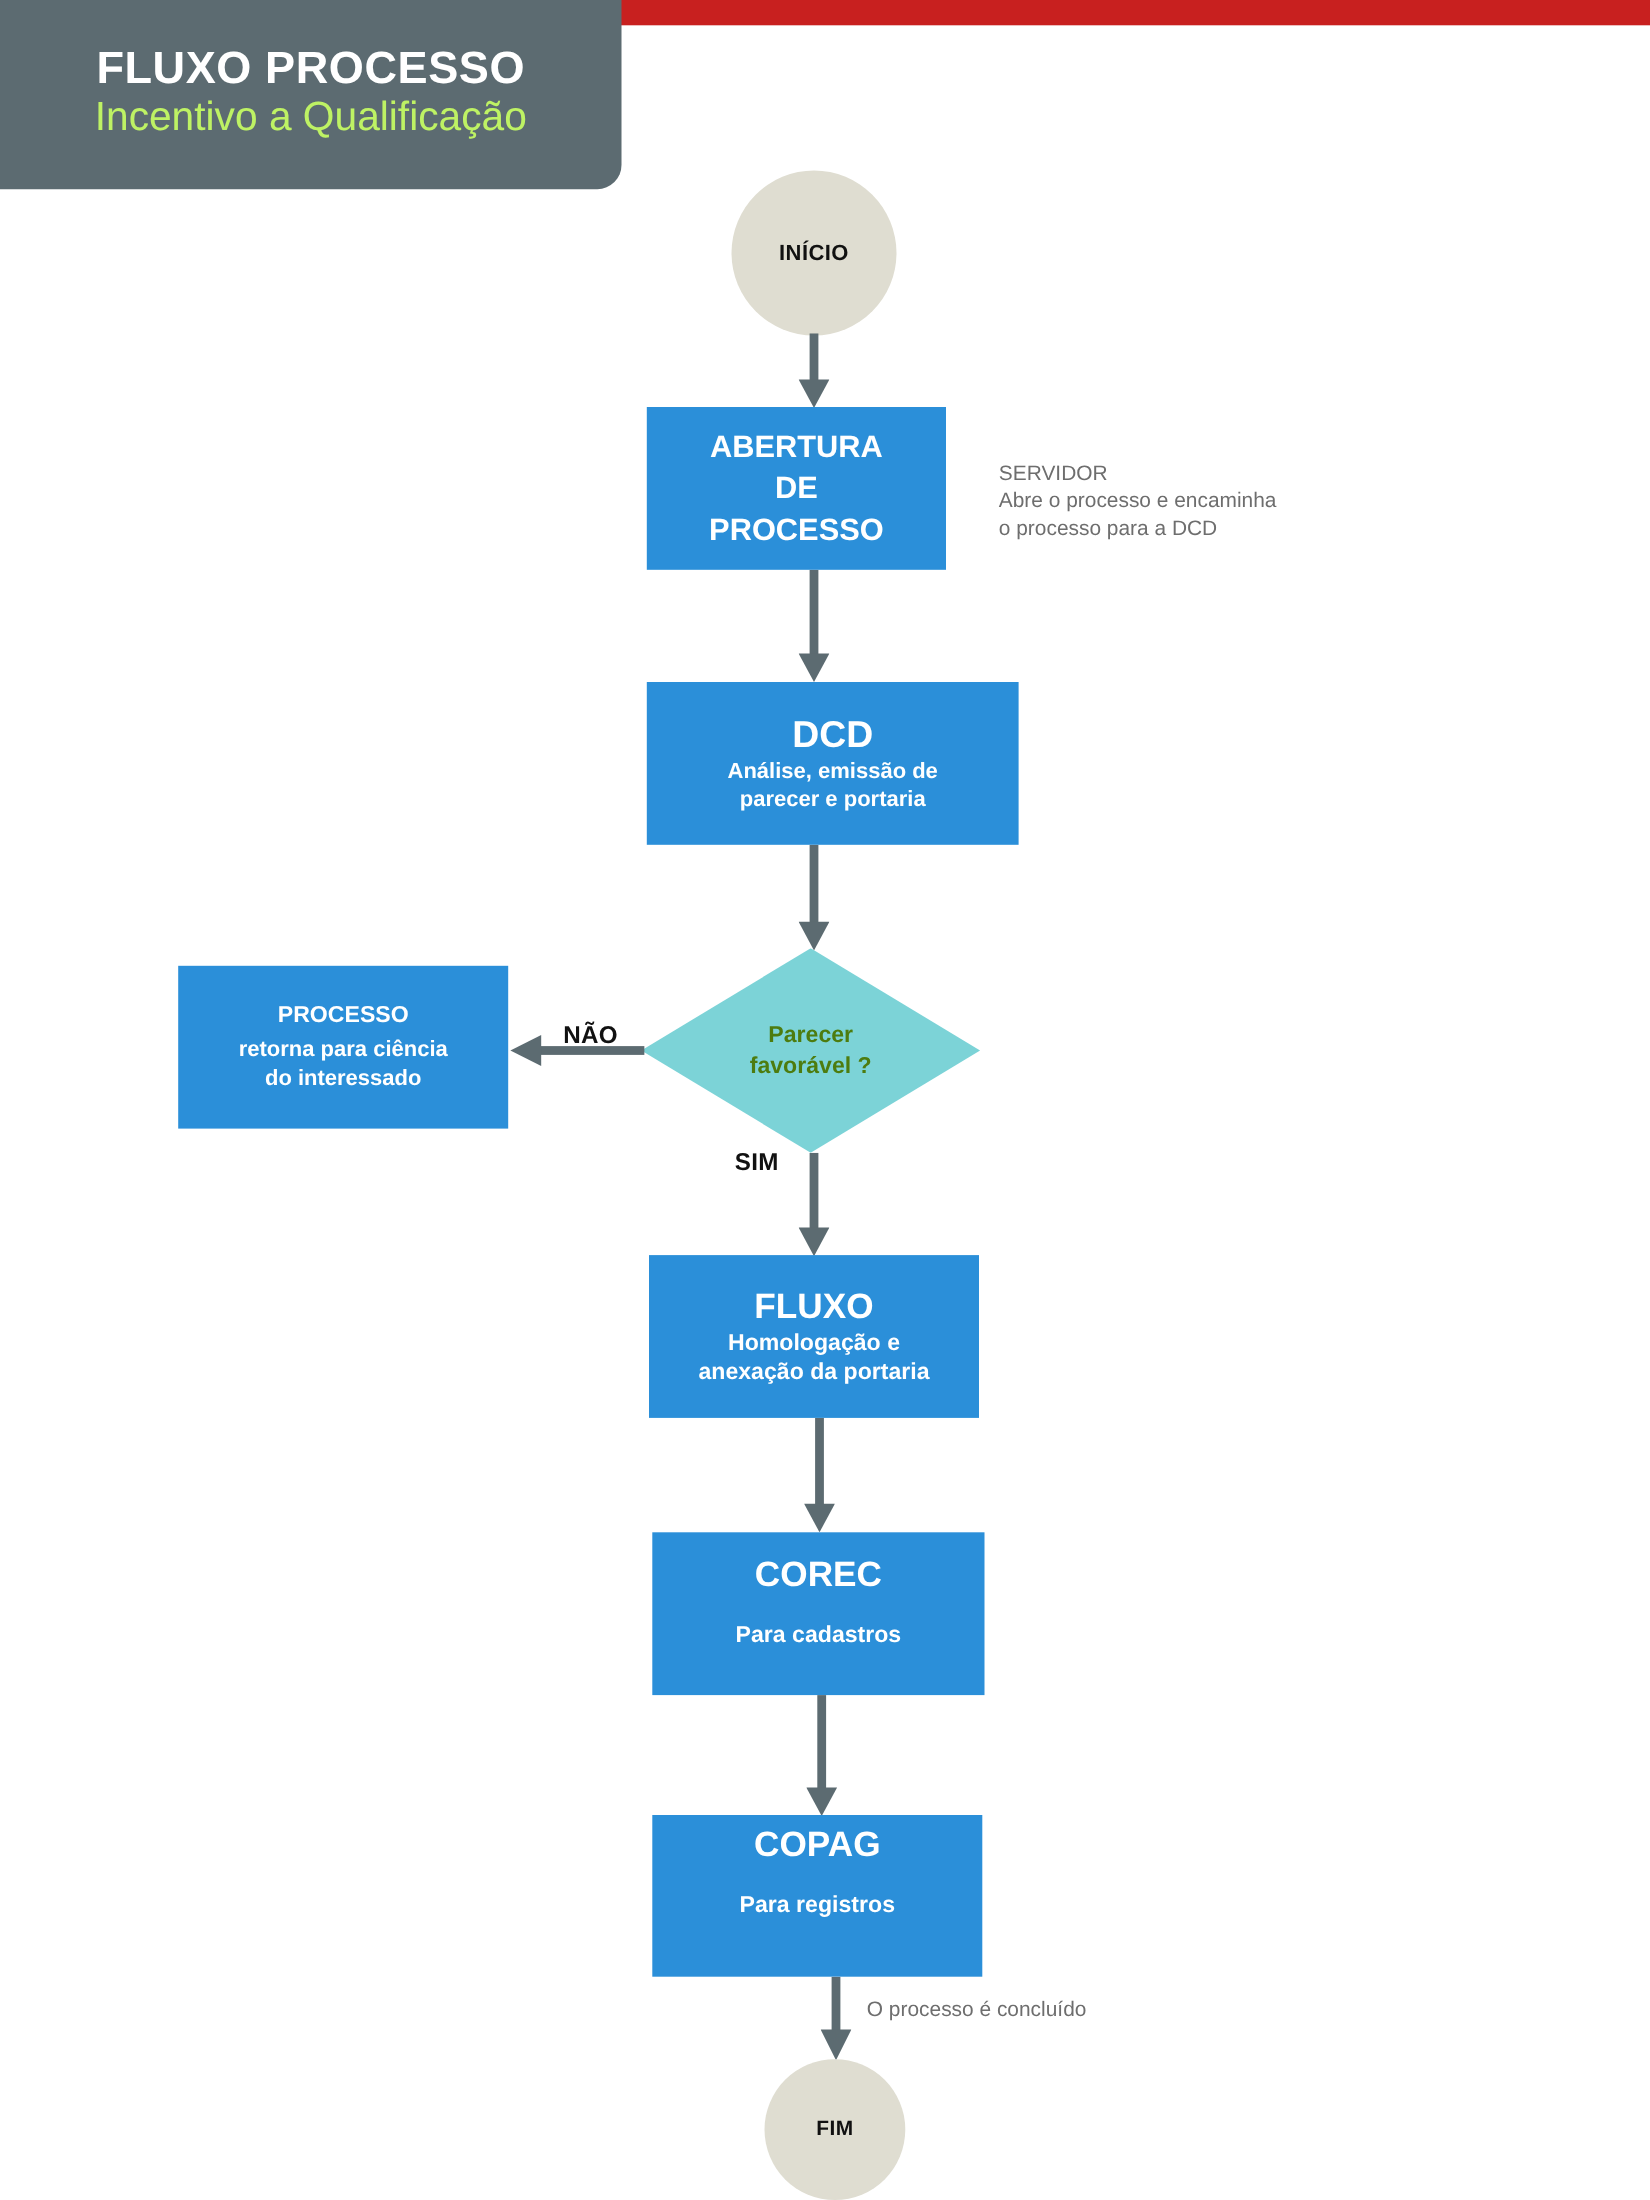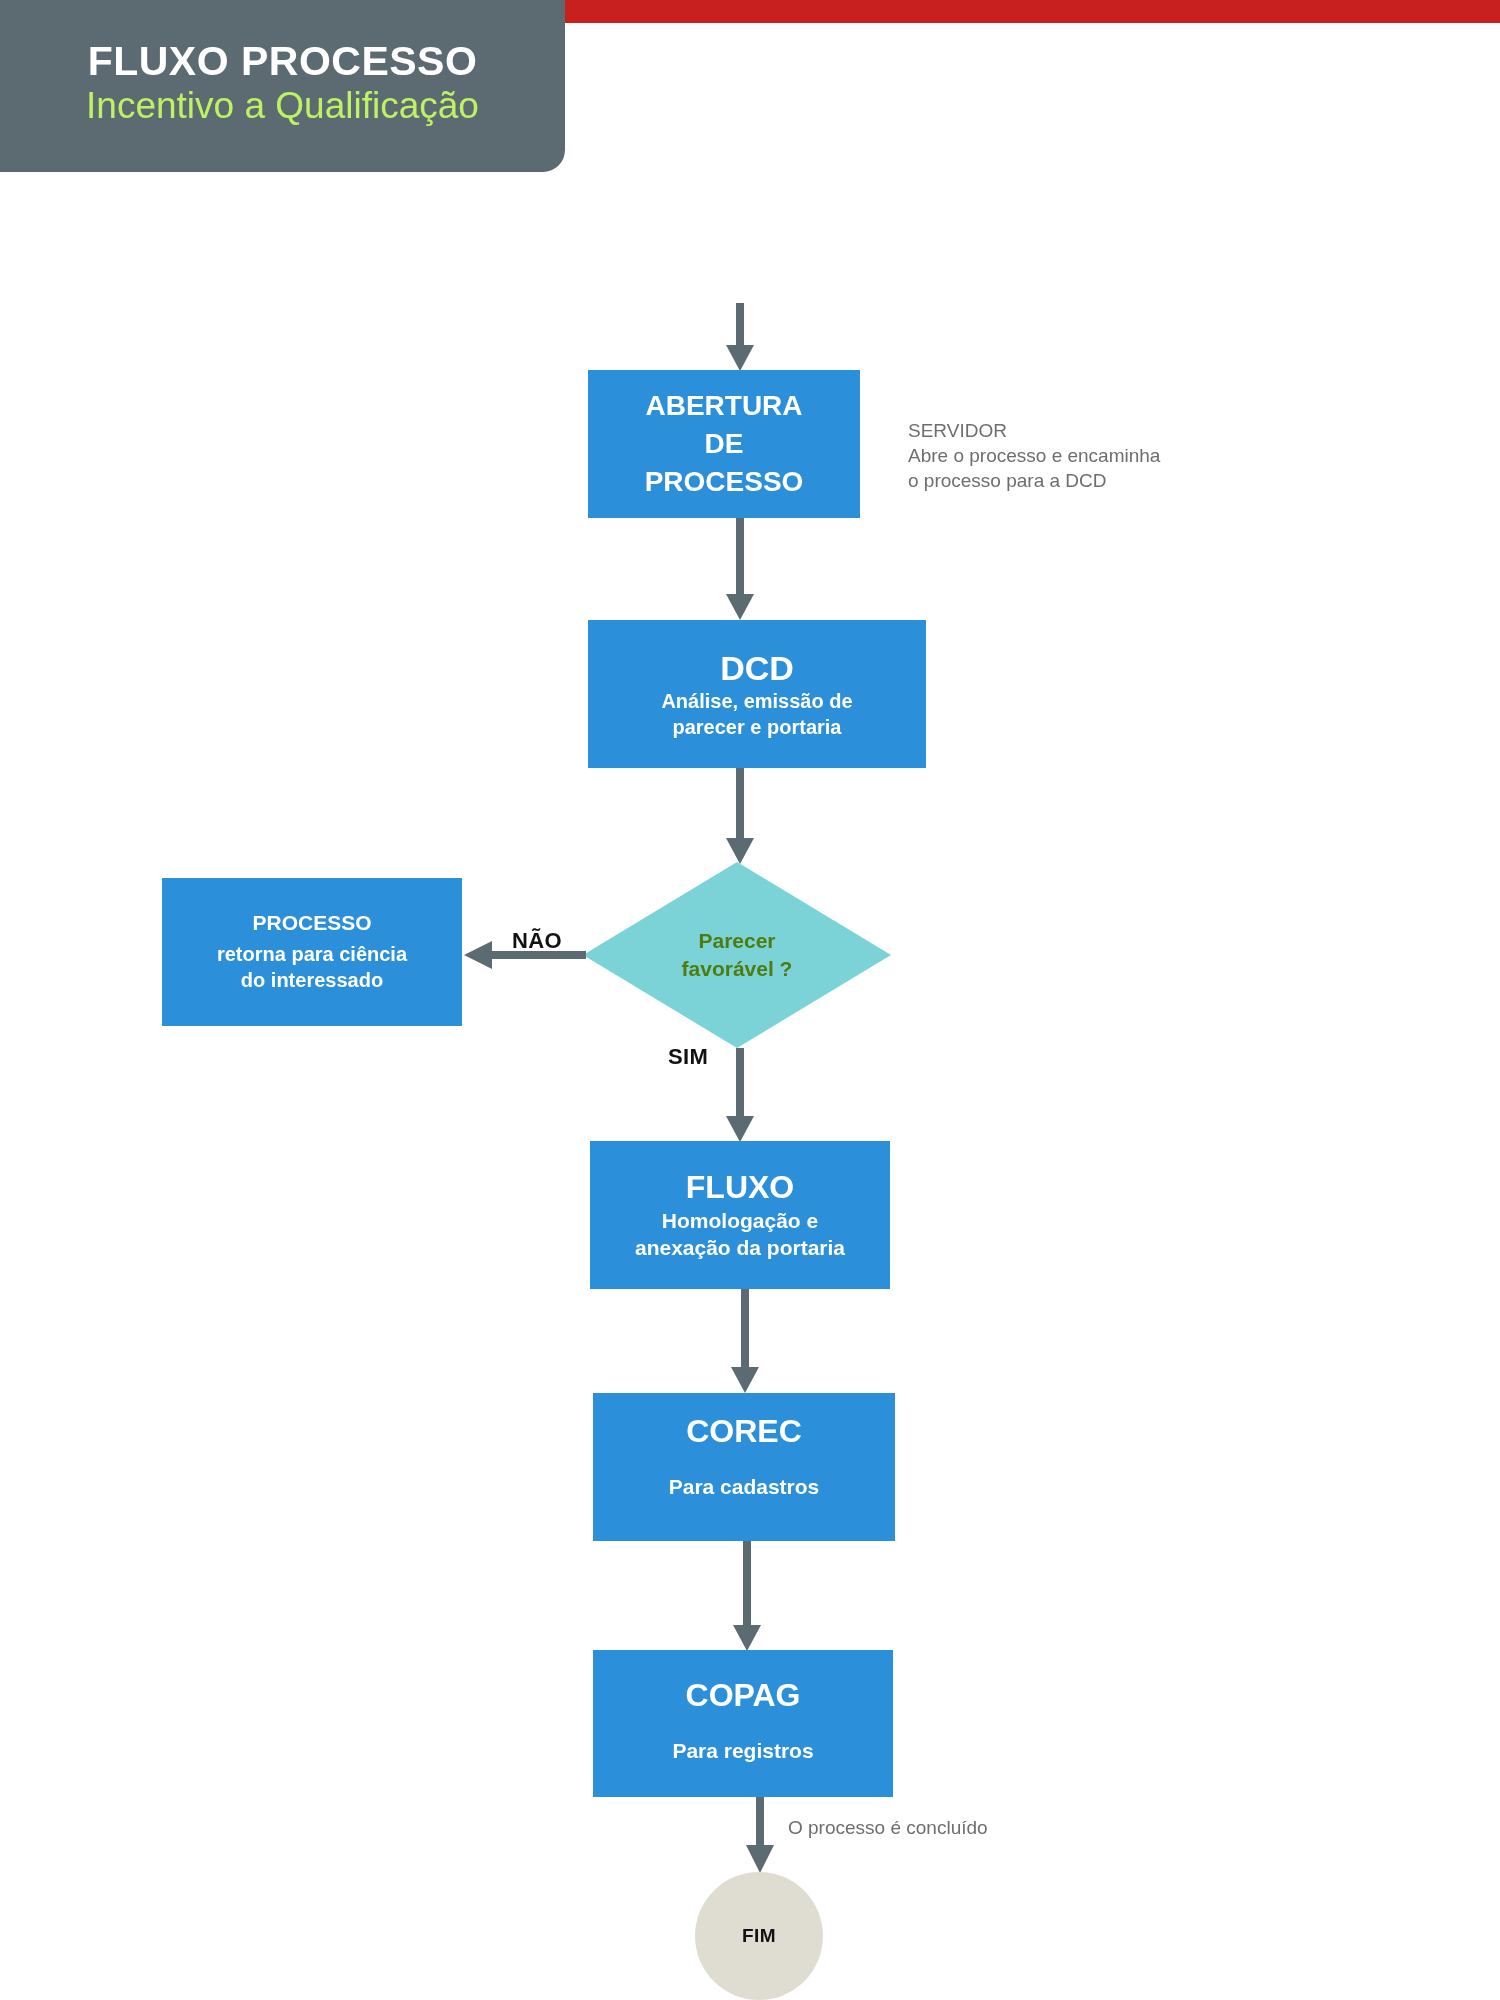--- a/index.html
+++ b/index.html
@@ -145,21 +145,21 @@
     left: 593px; top: 1393px; width: 302px; height: 148px;
     justify-content: flex-start;
     padding-top: 20px;
   }
   #node-corec .box-title { font-size: 32px; }
   #node-corec .box-sub { font-size: 21px; margin-top: 22px; }
 
   #node-copag {
     left: 593px; top: 1650px; width: 300px; height: 147px;
     justify-content: flex-start;
-    padding-top: 27px;
+    padding-top: 8px;
   }
   #node-copag .box-title { font-size: 32px; }
   #node-copag .box-sub { font-size: 21px; margin-top: 22px; }
 
   
   .decision {
     position: absolute;
     left: 583px;
     top: 862px;
     width: 308px;
@@ -209,20 +209,23 @@
 
 <div id="canvas">
 
   <div class="red-bar"></div>
 
   <div class="header-plaque">
     <div class="header-title">FLUXO PROCESSO</div>
     <div class="header-subtitle">Incentivo a Qualificação</div>
   </div>
 
+  <div id="node-inicio" class="terminator">
+    <span class="terminator-label">INÍCIO</span>
+  </div>
 
   <div class="connector" style="left:726px; top:303px;">
     <svg width="28" height="70" viewBox="0 0 28 70" aria-hidden="true">
       <rect x="10" y="0" width="8" height="46" fill="#5C6B71"></rect>
       <polygon points="0,42 28,42 14,68" fill="#5C6B71"></polygon>
     </svg>
   </div>
 
   <div id="node-abertura" class="process-box">
     <div class="box-title">ABERTURA</div>

